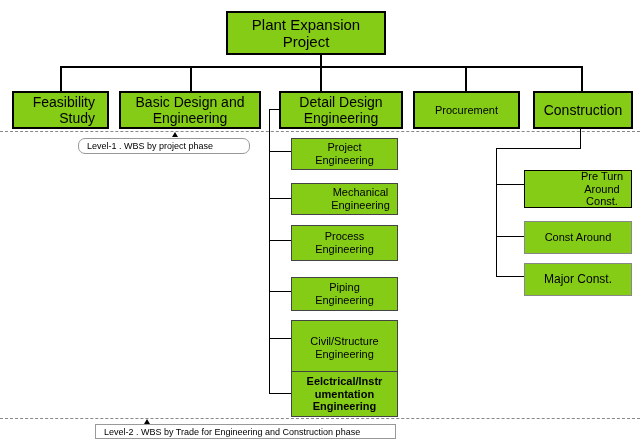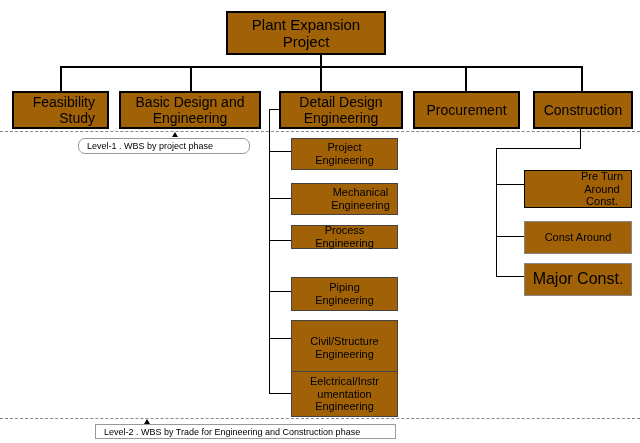--- a/index.html
+++ b/index.html
@@ -1,17 +1,17 @@
 <!DOCTYPE html>
 <html><head>
 <meta charset="utf-8">
 <style>
   html, body { margin: 0; padding: 0; background: #ffffff; }
   body { width: 640px; height: 443px; position: relative; overflow: hidden; font-family: "Liberation Sans", sans-serif; color: #000; }
-  .box { position: absolute; box-sizing: border-box; background: #a16207; display: flex; align-items: center; justify-content: center; text-align: center; line-height: 1.15; white-space: pre-line; }
+  .box { position: absolute; box-sizing: border-box; background: #84cc16; display: flex; align-items: center; justify-content: center; text-align: center; line-height: 1.15; white-space: pre-line; }
   .thick { border: 2px solid #000; }
   .thin { border: 1px solid #444; }
   .faint { border: 1px solid #888; }
   .line { position: absolute; background: #000; }
   .dash { position: absolute; left: 0; width: 640px; height: 0; border-top: 1px dashed #888; }
   .note { position: absolute; box-sizing: border-box; border: 1px solid #999; background: #fff; font-size: 9px; padding-left: 8px; display: flex; align-items: center; }
   .arrow { position: absolute; width: 0; height: 0; border-left: 3px solid transparent; border-right: 3px solid transparent; border-bottom: 5px solid #000; }
 </style>
 </head>
 <body>
@@ -45,38 +45,38 @@
 
 <div class="box thick" style="left:226px;top:11px;width:160px;height:44px;font-size:15px;">Plant Expansion
 Project</div>
 
 <div class="box thick" style="left:12px;top:91px;width:97px;height:38px;font-size:14px;justify-content:flex-end;padding-right:12px;text-align:right;">Feasibility
 Study</div>
 <div class="box thick" style="left:119px;top:91px;width:142px;height:38px;font-size:14px;">Basic Design and
 Engineering</div>
 <div class="box thick" style="left:279px;top:91px;width:124px;height:38px;font-size:14px;">Detail Design
 Engineering</div>
-<div class="box thick" style="left:413px;top:91px;width:107px;height:38px;font-size:14px;">Procurement</div>
+<div class="box thick" style="left:413px;top:91px;width:107px;height:38px;font-size:11px;">Procurement</div>
 <div class="box thick" style="left:533px;top:91px;width:100px;height:38px;font-size:14px;">Construction</div>
 
 <div class="box thin" style="left:291px;top:138px;width:107px;height:32px;font-size:11px;">Project
 Engineering</div>
 <div class="box thin" style="left:291px;top:183px;width:107px;height:32px;font-size:11px;padding-left:32px;">Mechanical
 Engineering</div>
-<div class="box thin" style="left:291px;top:225px;width:107px;height:24px;font-size:11px;text-align:center;">Process
+<div class="box thin" style="left:291px;top:225px;width:107px;height:36px;font-size:11px;text-align:center;">Process
 Engineering</div>
 <div class="box thin" style="left:291px;top:277px;width:107px;height:34px;font-size:11px;">Piping
 Engineering</div>
 <div class="box thin" style="left:291px;top:320px;width:107px;height:56px;font-size:11px;">Civil/Structure
 Engineering</div>
-<div class="box thin" style="left:291px;top:371px;width:107px;height:46px;font-size:11px;">Eelctrical/Instr
+<div class="box thin" style="left:291px;top:371px;width:107px;height:46px;font-size:11px;font-weight:bold;">Eelctrical/Instr
 umentation
 Engineering</div>
 
 <div class="box thick" style="left:524px;top:170px;width:108px;height:38px;font-size:11px;border-width:1.5px;padding-left:48px;">Pre Turn
 Around Const.</div>
 <div class="box faint" style="left:524px;top:221px;width:108px;height:33px;font-size:11px;">Const Around</div>
-<div class="box faint" style="left:524px;top:263px;width:108px;height:33px;font-size:16px;">Major Const.</div>
+<div class="box faint" style="left:524px;top:263px;width:108px;height:33px;font-size:12px;">Major Const.</div>
 
 <div class="arrow" style="left:172px;top:132px;"></div>
 <div class="note" style="left:78px;top:138px;width:172px;height:16px;border-radius:7px;">Level-1 . WBS by project phase</div>
 <div class="arrow" style="left:144px;top:419px;"></div>
 <div class="note" style="left:67px;top:424px;width:301px;height:15px;margin-left:28px;">Level-2 . WBS by Trade for Engineering and Construction phase</div>
 
 </body></html>

